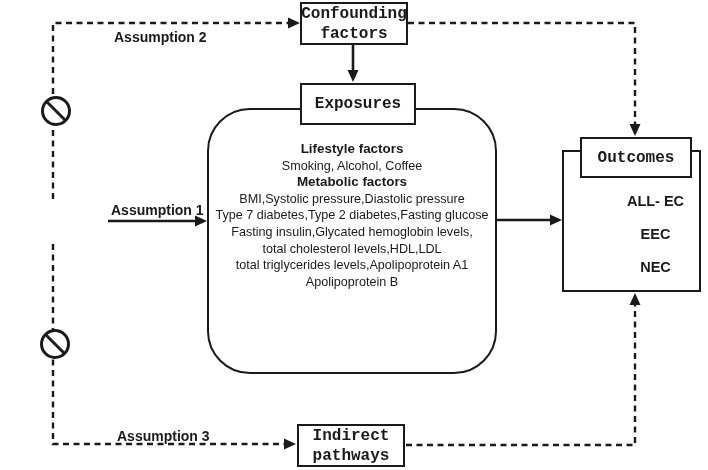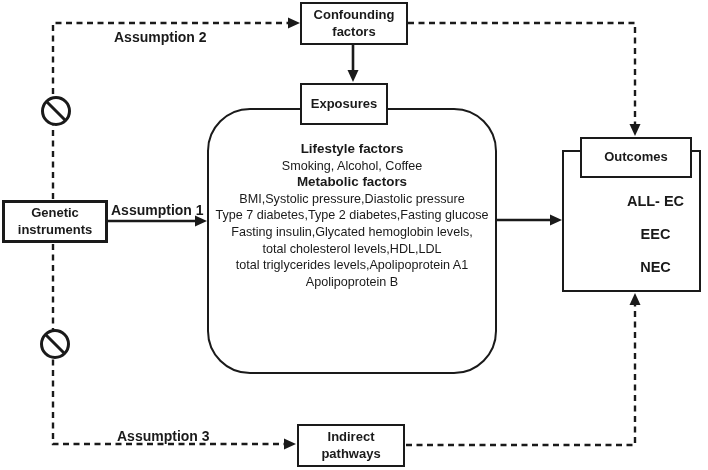--- a/index.html
+++ b/index.html
@@ -21,27 +21,28 @@
   .box {
     position: absolute;
     box-sizing: border-box;
     background: var(--bg);
     border: 2px solid var(--ink);
     display: flex;
     align-items: center;
     justify-content: center;
     text-align: center;
     font-weight: 700;
-    font-size: 13px;
+    font-size: 16px;
     line-height: 1.25;
     color: var(--ink);
     padding: 4px 6px;
+    font-family: Liberation Mono, monospace;
   }
   .box-confounding { left: 300px; top: 2px;   width: 108px; height: 43px; }
-  .box-exposures   { left: 300px; top: 83px;  width: 88px; height: 42px; }
+  .box-exposures   { left: 300px; top: 83px;  width: 116px; height: 42px; }
   .box-genetic     { left: 2px;   top: 200px; width: 106px; height: 43px; border-width: 3px; }
   .box-indirect    { left: 297px; top: 424px; width: 108px; height: 43px; }
   .box-outcomes-outer { left: 562px; top: 150px; width: 139px; height: 142px; }
   .box-outcomes-inner { left: 580px; top: 137px; width: 112px; height: 41px; }
   .edge-label {
     position: absolute;
     font-weight: 700;
     font-size: 14px;
     white-space: nowrap;
     color: var(--ink);
@@ -117,21 +118,20 @@
   </svg>
 
   <div class="box box-outcomes-outer"></div>
   <div class="outcome-item oi-0">ALL- EC</div>
   <div class="outcome-item oi-1">EEC</div>
   <div class="outcome-item oi-2">NEC</div>
   <div class="box box-outcomes-inner">Outcomes</div>
 
   <div class="box box-confounding">Confounding factors</div>
   <div class="box box-exposures">Exposures</div>
-  <div class="box box-genetic">Genetic instruments</div>
   <div class="box box-indirect">Indirect pathways</div>
 
   <div class="edge-label label-a2">Assumption 2</div>
   <div class="edge-label label-a1">Assumption 1</div>
   <div class="edge-label label-a3">Assumption 3</div>
 
   <div class="panel">
     <div class="bold">Lifestyle factors</div>
     <div>Smoking, Alcohol, Coffee</div>
     <div class="bold">Metabolic factors</div>

